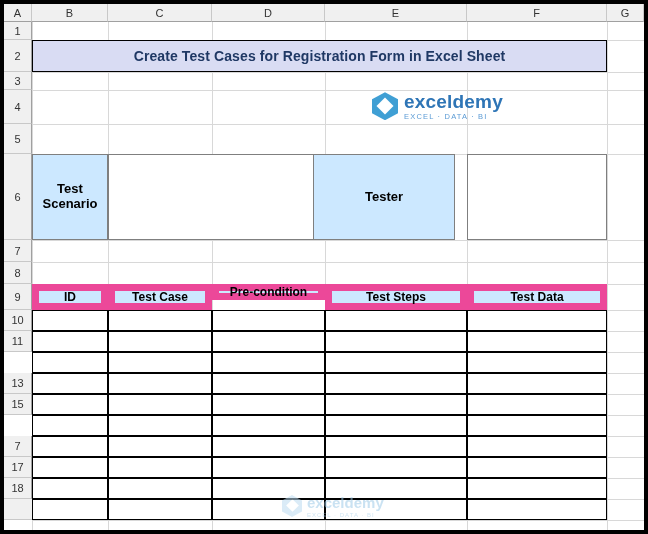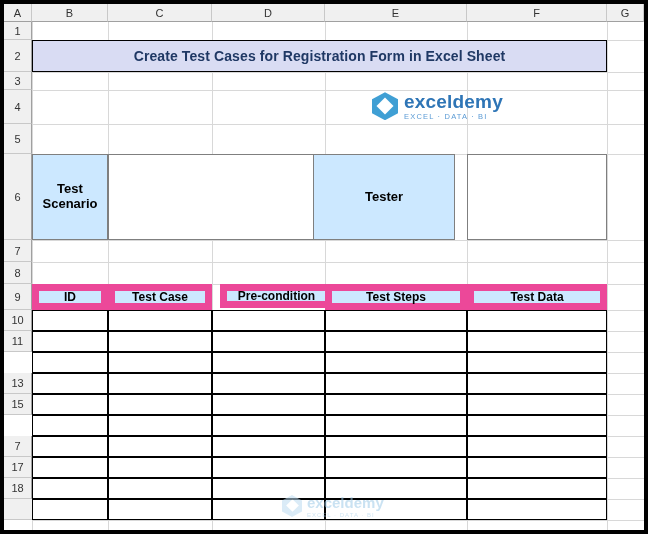--- a/index.html
+++ b/index.html
@@ -307,21 +307,21 @@
 
       <div class="cell white-box" style="left:76px; top:132px; width:217px; height:86px;"></div>
 
       <div class="cell blue-box" style="left:281px; top:132px; width:142px; height:86px;">Tester</div>
 
       <div class="cell white-box" style="left:435px; top:132px; width:140px; height:86px;"></div>
 
       <div id="table">
           <div class="cell hdr-cell" style="left: 0px; top: 262px; width: 76px; height: 26px;">ID</div>
           <div class="cell hdr-cell" style="left: 76px; top: 262px; width: 104px; height: 26px;">Test Case</div>
-          <div class="cell hdr-cell" style="left: 188px; top: 262px; width: 113px; height: 24px;">Pre-condition</div>
+          <div class="cell hdr-cell" style="left: 180px; top: 262px; width: 113px; height: 16px;">Pre-condition</div>
           <div class="cell hdr-cell" style="left: 293px; top: 262px; width: 142px; height: 26px;">Test Steps</div>
           <div class="cell hdr-cell" style="left: 435px; top: 262px; width: 140px; height: 26px;">Test Data</div>
           <div class="cell body-cell" style="left: 0px; top: 288px; width: 76px; height: 21px;"></div>
           <div class="cell body-cell" style="left: 76px; top: 288px; width: 104px; height: 21px;"></div>
           <div class="cell body-cell" style="left: 180px; top: 288px; width: 113px; height: 21px;"></div>
           <div class="cell body-cell" style="left: 293px; top: 288px; width: 142px; height: 21px;"></div>
           <div class="cell body-cell" style="left: 435px; top: 288px; width: 140px; height: 21px;"></div>
           <div class="cell body-cell" style="left: 0px; top: 309px; width: 76px; height: 21px;"></div>
           <div class="cell body-cell" style="left: 76px; top: 309px; width: 104px; height: 21px;"></div>
           <div class="cell body-cell" style="left: 180px; top: 309px; width: 113px; height: 21px;"></div>

